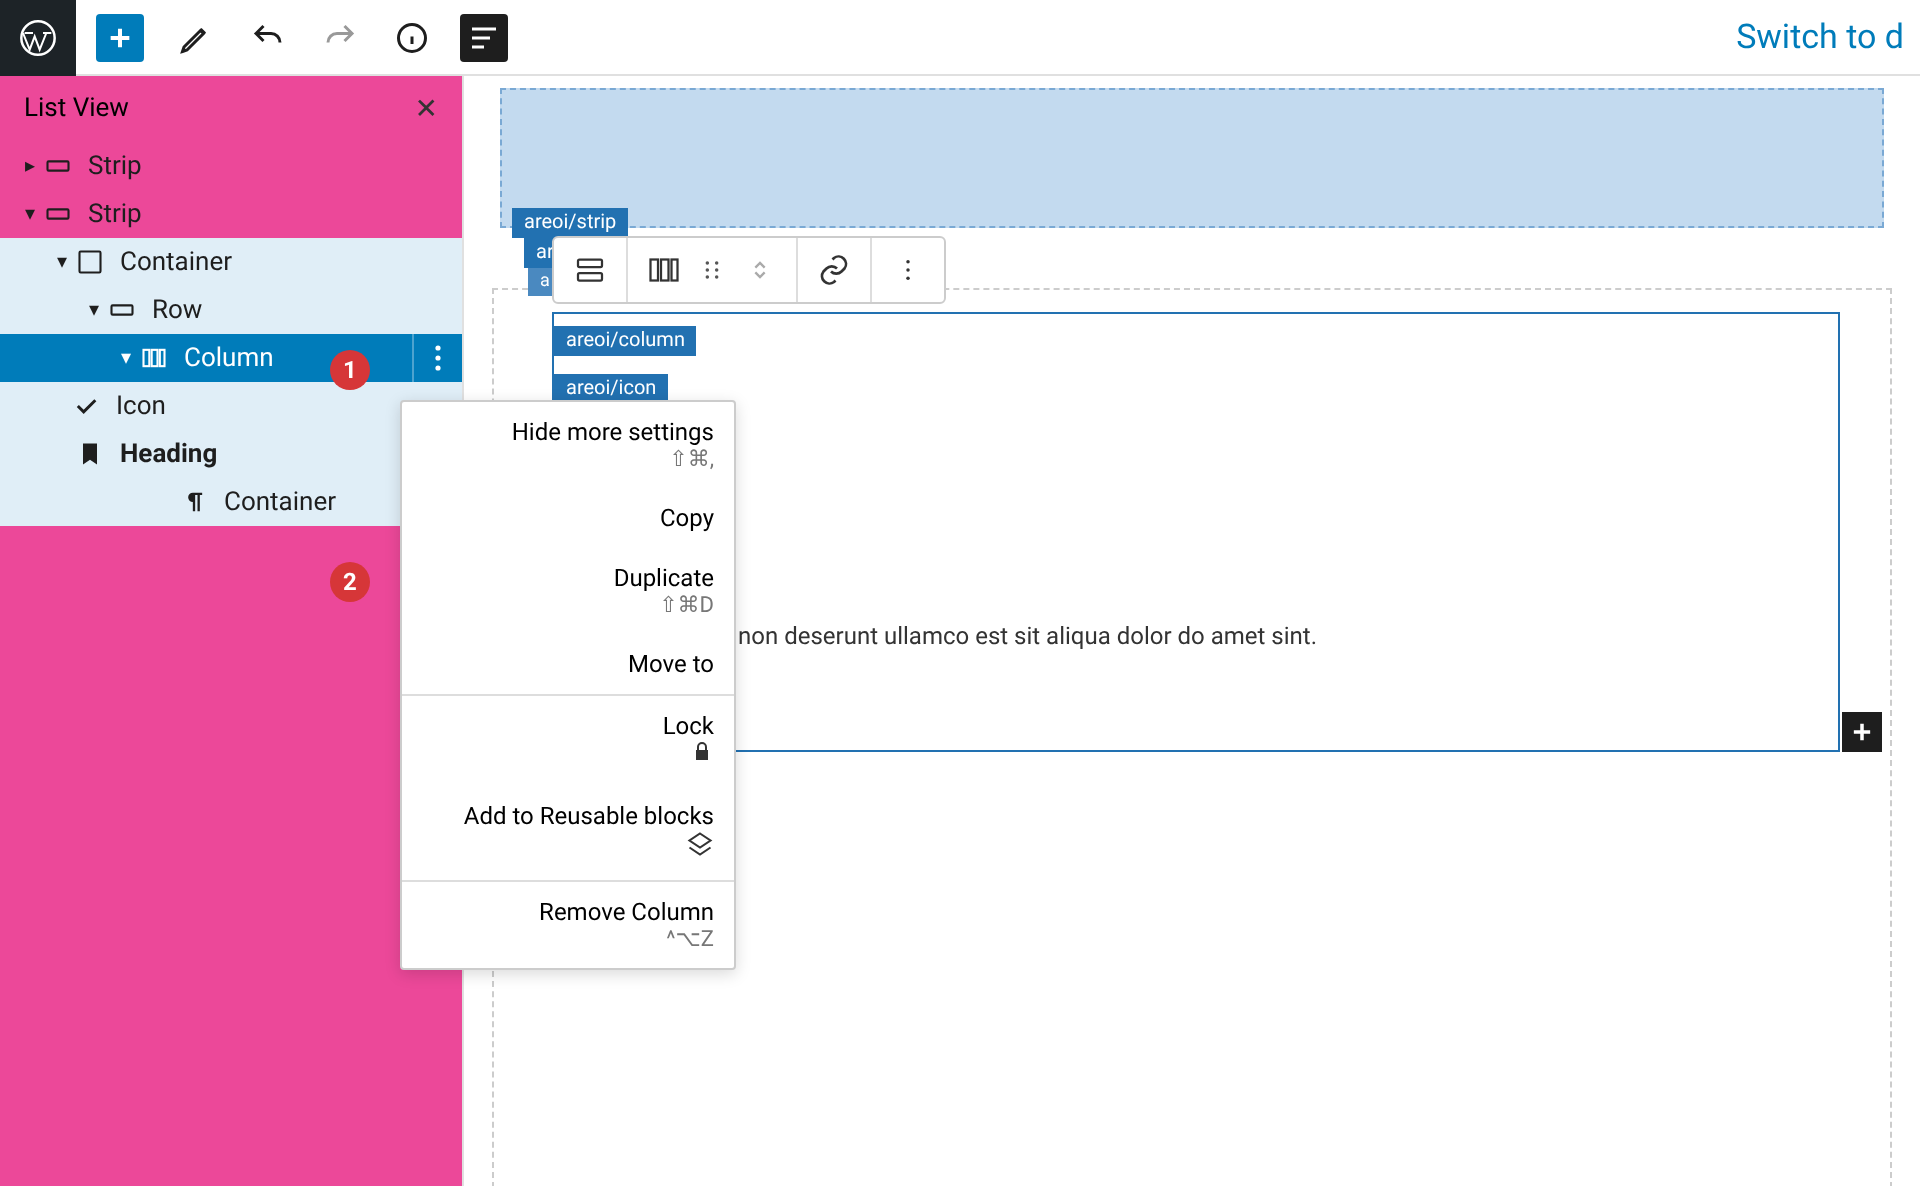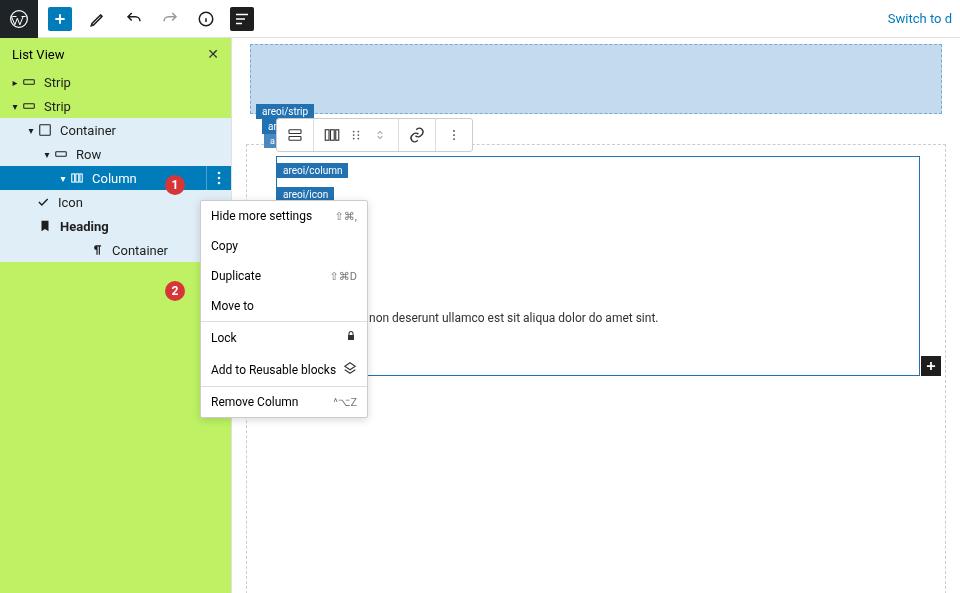--- a/index.html
+++ b/index.html
@@ -5,24 +5,24 @@
 * { margin: 0; padding: 0; box-sizing: border-box; font-family: -apple-system, BlinkMacSystemFont, "Segoe UI", Roboto, sans-serif; }
 body { width: 960px; height: 593px; background: #fff; position: relative; overflow: hidden; }
 
 .topbar { height: 38px; display: flex; align-items: center; justify-content: space-between; border-bottom: 1px solid #e0e0e0; }
 .topbar-left { display: flex; align-items: center; height: 100%; gap: 4px; }
 .wp-logo { width: 38px; height: 38px; background: #1d2327; display: flex; align-items: center; justify-content: center; }
 .add-block { width: 24px; height: 24px; background: #007cba; border-radius: 2px; display: flex; align-items: center; justify-content: center; margin: 0 6px; cursor: pointer; }
 .tool-icon { width: 24px; height: 24px; display: flex; align-items: center; justify-content: center; cursor: pointer; margin: 0 4px; color: #1e1e1e; }
 .tool-icon.dim { color: #999; }
 .tool-icon.active { background: #1e1e1e; color: #fff; border-radius: 2px; }
-.topbar-right { padding-right: 8px; font-size: 13px; color: #007cba; cursor: pointer; }
+.topbar-right { padding-right: 8px; font-size: 17px; color: #007cba; cursor: pointer; }
 
 .main { display: flex; height: calc(100% - 38px); }
-.sidebar { width: 232px; border-right: 1px solid #e0e0e0; background: #bef264; }
+.sidebar { width: 232px; border-right: 1px solid #e0e0e0; background: #ec4899; }
 .sidebar-header { display: flex; align-items: center; justify-content: space-between; padding: 8px 12px; font-size: 13px; }
 .close-x { cursor: pointer; font-size: 14px; color: #333; }
 .tree { font-size: 13px; color: #1e1e1e; }
 .tree-item { display: flex; align-items: center; height: 24px; cursor: pointer; }
 .tree-item.selected { background: #007cba; color: #fff; }
 .tree-item.hl { background: #e0eef7; }
 .tree-icon { width: 14px; height: 14px; display: inline-flex; align-items: center; justify-content: center; margin-right: 8px; }
 .tree-caret { width: 14px; height: 14px; display: inline-flex; align-items: center; justify-content: center; font-size: 10px; }
 .three-dots { margin-left: auto; padding: 0 10px; border-left: 1px solid rgba(255,255,255,0.3); height: 100%; display: flex; align-items: center; }
 
@@ -44,21 +44,21 @@
 .col-tag { background: #2271b1; color: #fff; font-size: 10px; padding: 2px 6px; position: absolute; top: 6px; left: 0; }
 .col-tag.t2 { top: 30px; }
 .col-text { position: absolute; bottom: 50px; left: 92px; font-size: 12px; color: #333; }
 .add-corner { position: absolute; bottom: -1px; right: -22px; width: 20px; height: 20px; background: #1e1e1e; display: flex; align-items: center; justify-content: center; }
 
 .callout { position: absolute; width: 20px; height: 20px; border-radius: 50%; background: #d63638; color: #fff; font-size: 12px; font-weight: bold; display: flex; align-items: center; justify-content: center; z-index: 10; }
 .c1 { top: 175px; left: 165px; }
 .c2 { top: 281px; left: 165px; }
 
 .dropdown { position: absolute; top: 200px; left: 200px; width: 168px; background: #fff; border: 1px solid #ccc; border-radius: 2px; box-shadow: 0 2px 8px rgba(0,0,0,0.15); font-size: 12px; z-index: 20; }
-.dd-item { display: flex; align-items: center; justify-content: space-between; padding: 8px 10px; cursor: pointer; }
+.dd-item { display: flex; align-items: flex-end; justify-content: space-between; padding: 8px 10px; cursor: pointer; flex-direction: column; }
 .dd-item.hl { border: 1.5px solid #2271b1; border-radius: 2px; margin: 2px 4px; padding: 6px 6px; }
 .dd-item.hl .dd-shortcut svg { display: block; }
 .dd-sep { height: 1px; background: #ddd; }
 .dd-shortcut { color: #777; font-size: 11px; }
 </style>
 </head>
 <body>
 
 <div class="topbar">
   <div class="topbar-left">

